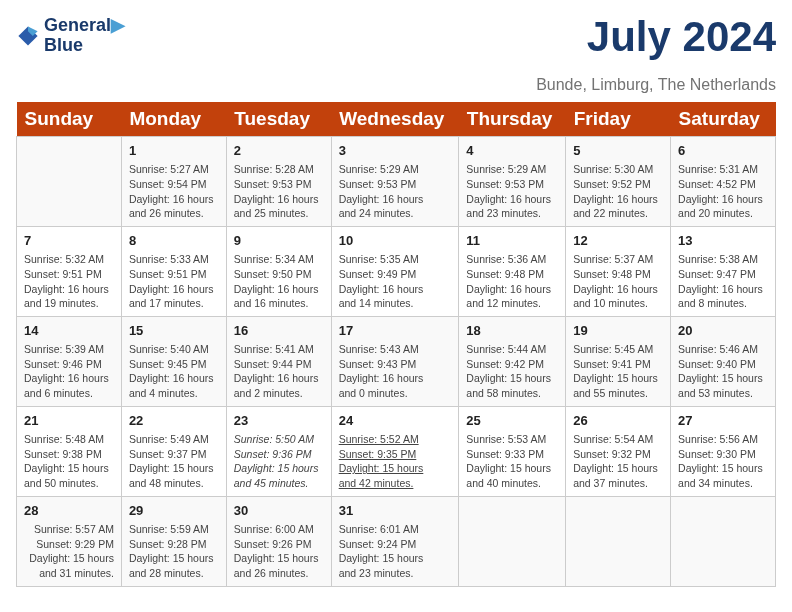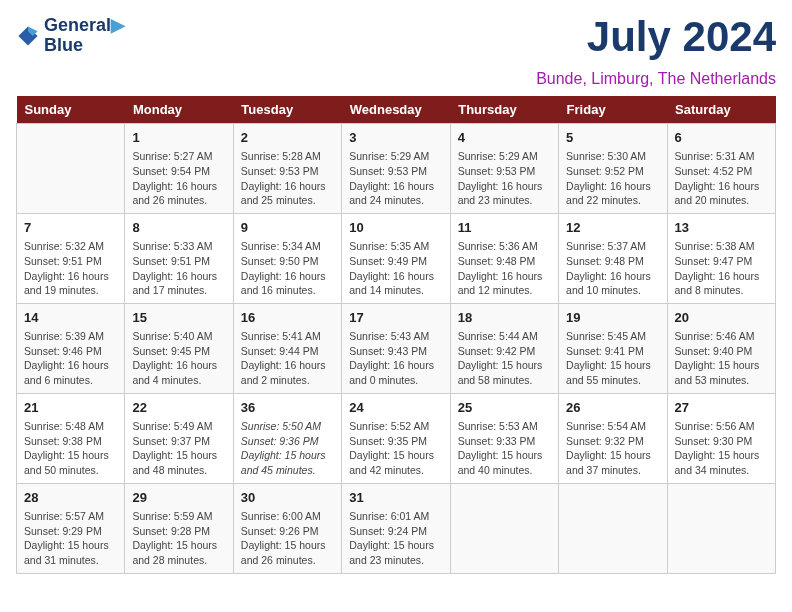--- a/index.html
+++ b/index.html
@@ -38,34 +38,34 @@
       text-align: right;
     }
     .main-title {
       font-size: 42px;
       font-weight: bold;
       color: #1a3a6b;
       line-height: 1;
     }
     .subtitle {
       font-size: 16px;
-      color: #a21caf;
-      margin-top: 12px;
+      color: #737373;
+      margin-top: 18px;
     }
     table {
       width: 100%;
       border-collapse: collapse;
       font-size: 11px;
     }
     thead tr th {
-      background-color: #7f1d1d;
+      background-color: #c2410c;
       color: #fff;
       text-align: left;
       padding: 6px 8px;
-      font-size: 13px;
+      font-size: 19px;
       font-weight: bold;
     }
     tbody tr td {
       border: 1px solid #ccc;
       vertical-align: top;
       padding: 5px 7px;
       min-height: 80px;
       color: #333;
       line-height: 1.4;
     }
@@ -279,29 +279,29 @@
 and 50 minutes.</div>
         </td>
         <td>
           <span class="day-number">22</span>
           <div class="day-info" style="white-space: pre-line;">Sunrise: 5:49 AM
 Sunset: 9:37 PM
 Daylight: 15 hours
 and 48 minutes.</div>
         </td>
         <td>
-          <span class="day-number">36</span>
+          <span class="day-number">23</span>
           <div class="day-info" style="white-space: pre-line; font-style: italic;">Sunrise: 5:50 AM
 Sunset: 9:36 PM
 Daylight: 15 hours
 and 45 minutes.</div>
         </td>
         <td>
           <span class="day-number">24</span>
-          <div class="day-info" style="white-space: pre-line;">Sunrise: 5:52 AM
+          <div class="day-info" style="white-space: pre-line; text-decoration: underline;">Sunrise: 5:52 AM
 Sunset: 9:35 PM
 Daylight: 15 hours
 and 42 minutes.</div>
         </td>
         <td>
           <span class="day-number">25</span>
           <div class="day-info" style="white-space: pre-line;">Sunrise: 5:53 AM
 Sunset: 9:33 PM
 Daylight: 15 hours
 and 40 minutes.</div>
@@ -317,21 +317,21 @@
           <span class="day-number">27</span>
           <div class="day-info" style="white-space: pre-line;">Sunrise: 5:56 AM
 Sunset: 9:30 PM
 Daylight: 15 hours
 and 34 minutes.</div>
         </td>
       </tr>
       <tr>
         <td>
           <span class="day-number">28</span>
-          <div class="day-info" style="white-space: pre-line;">Sunrise: 5:57 AM
+          <div class="day-info" style="white-space: pre-line; text-align: right;">Sunrise: 5:57 AM
 Sunset: 9:29 PM
 Daylight: 15 hours
 and 31 minutes.</div>
         </td>
         <td>
           <span class="day-number">29</span>
           <div class="day-info" style="white-space: pre-line;">Sunrise: 5:59 AM
 Sunset: 9:28 PM
 Daylight: 15 hours
 and 28 minutes.</div>

